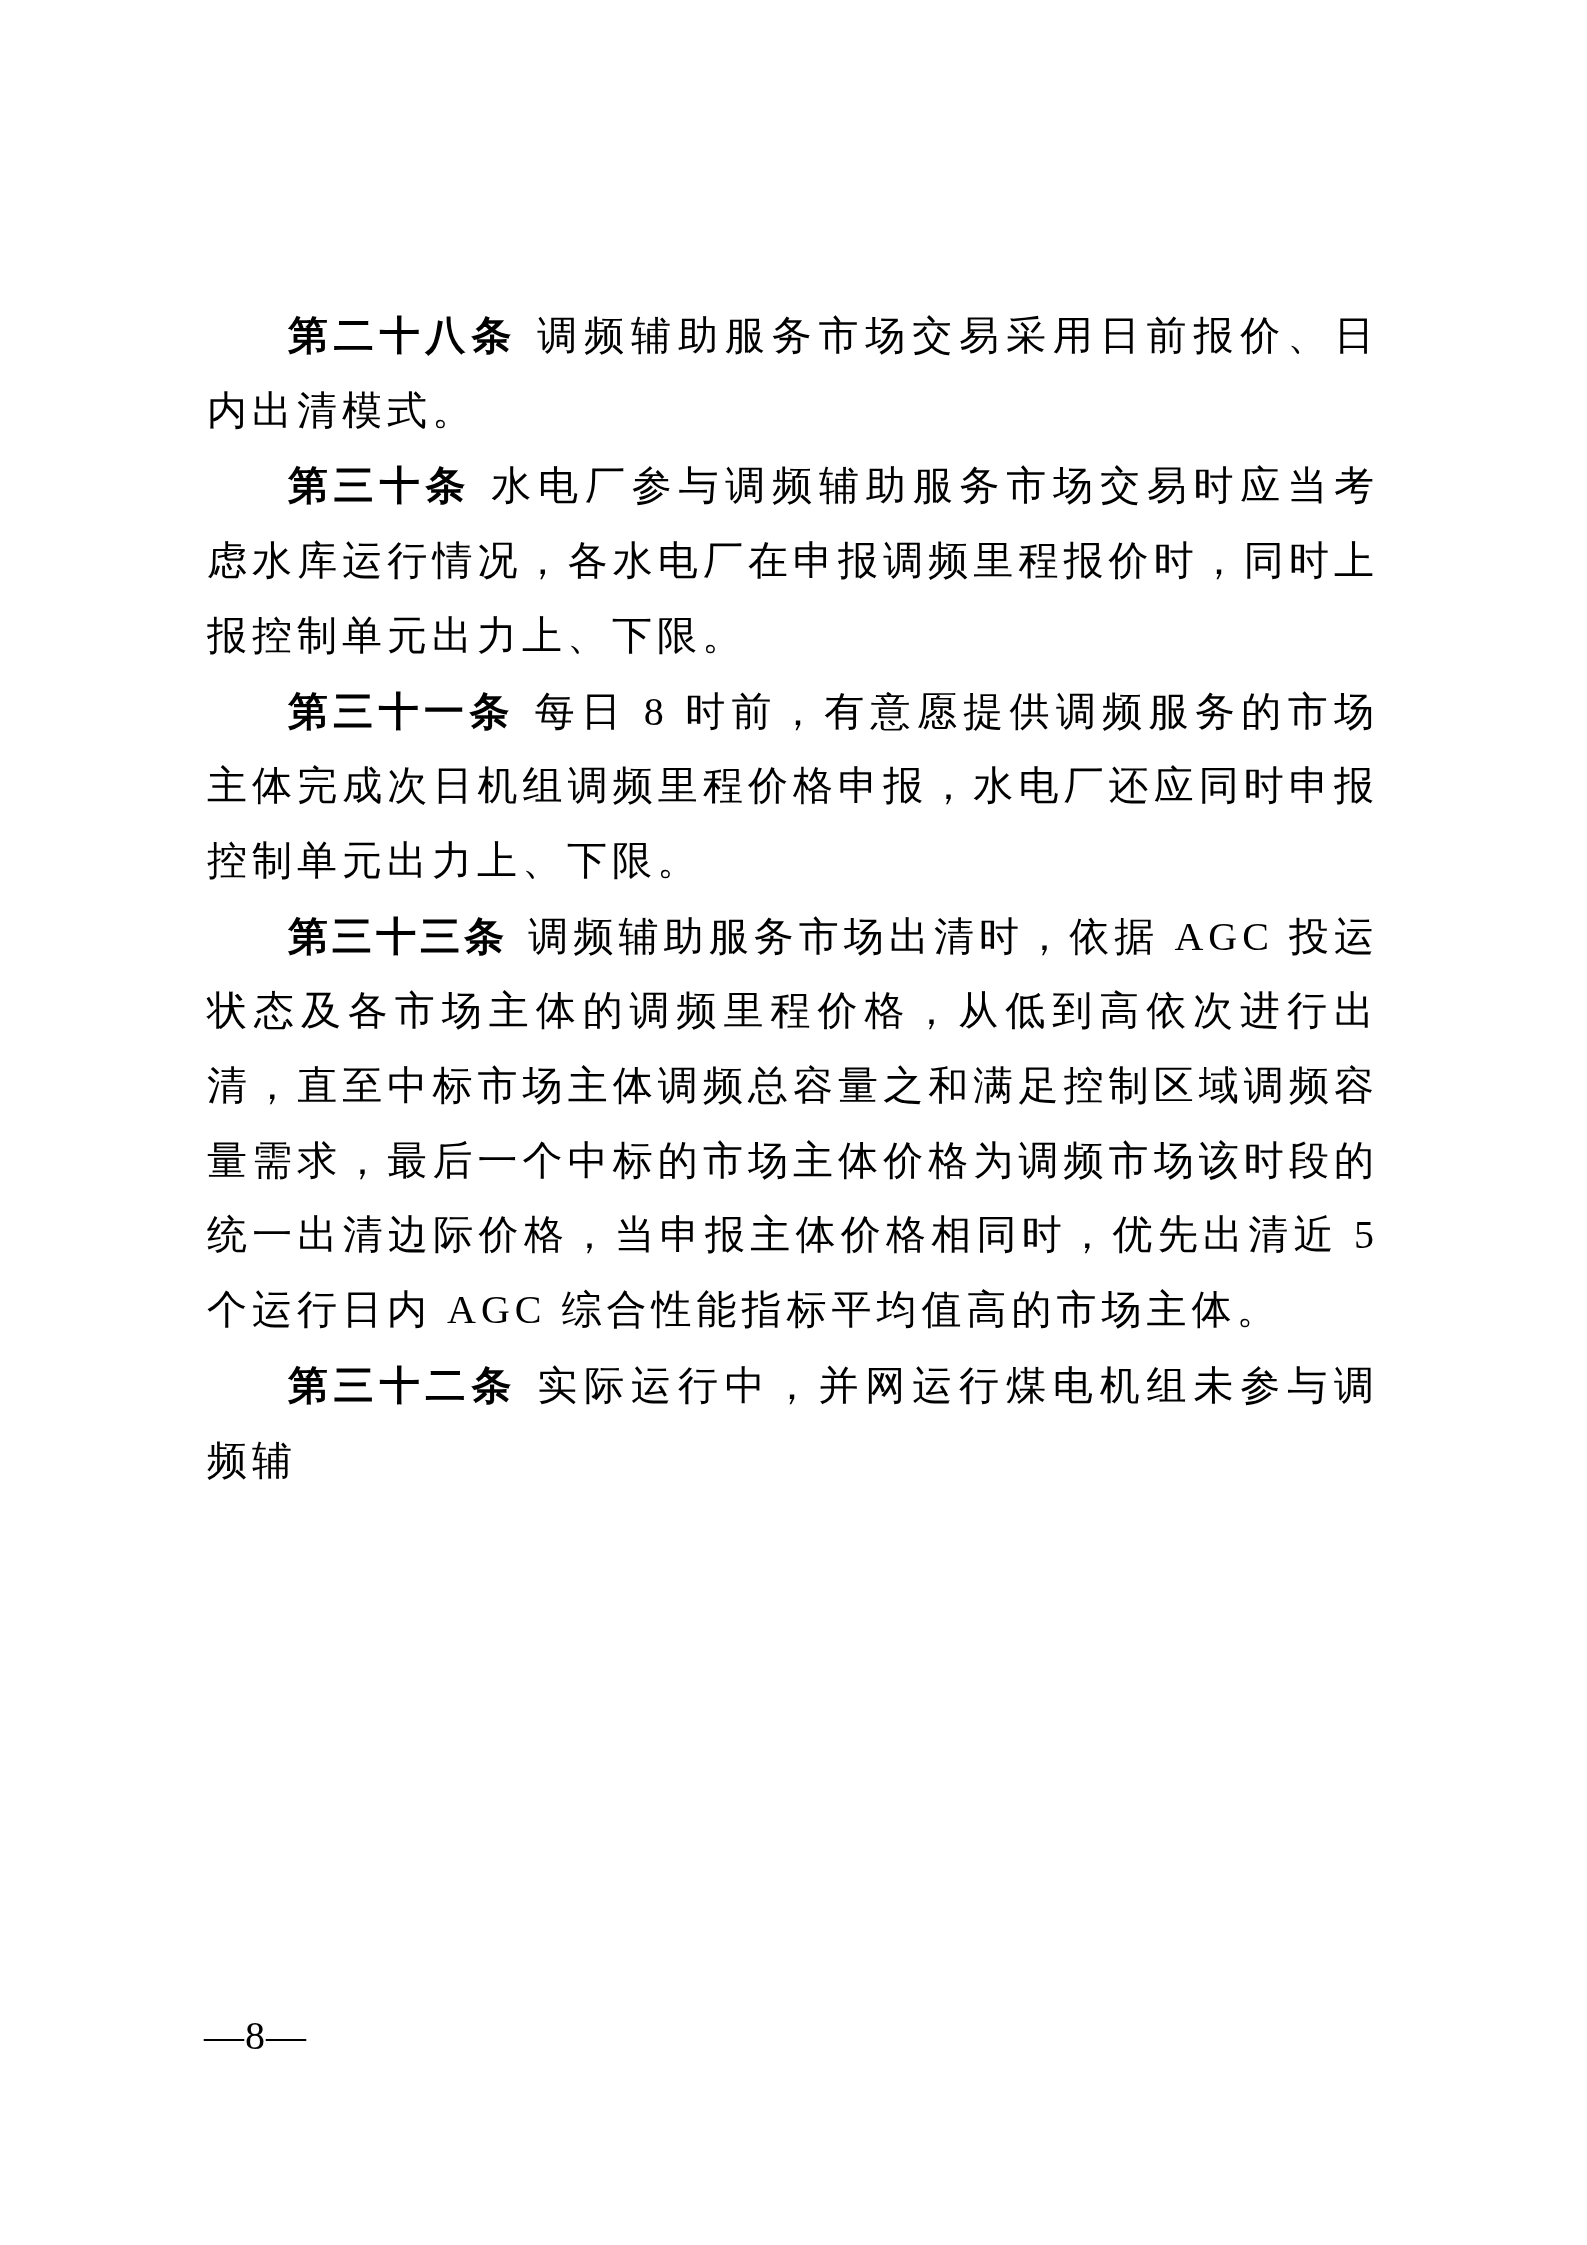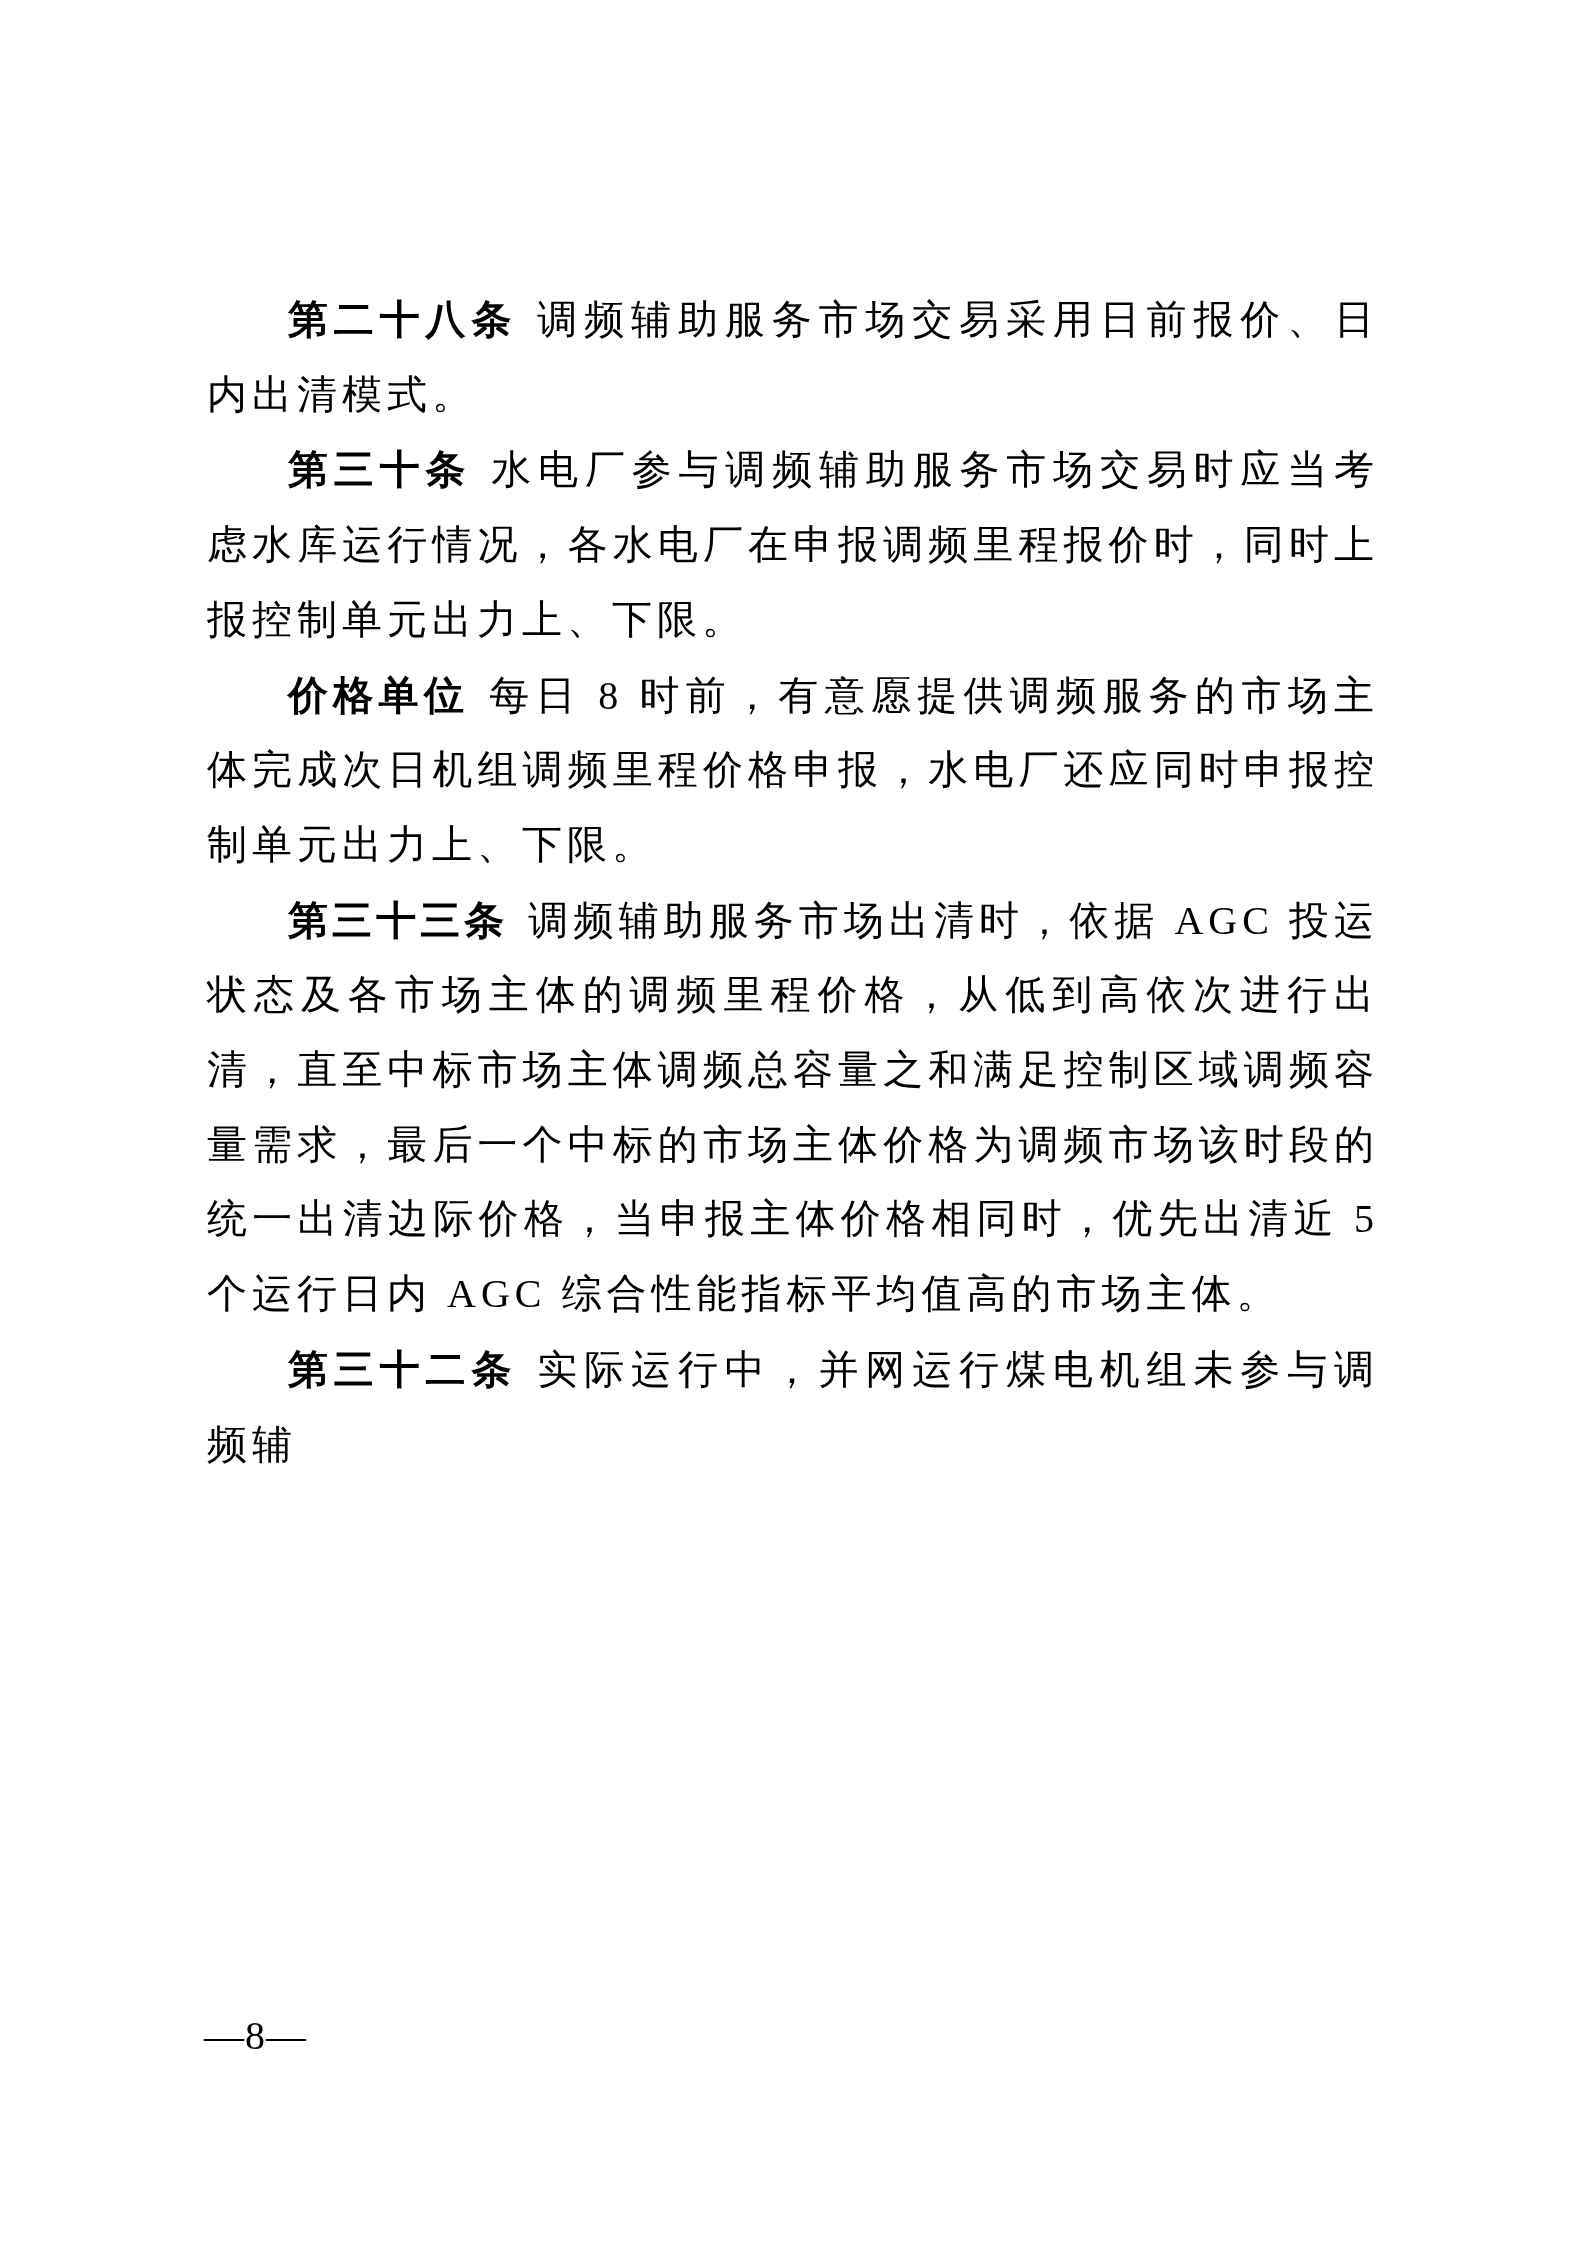--- a/index.html
+++ b/index.html
@@ -12,21 +12,21 @@
     width: 1587px;
     height: 2245px;
     background: #ffffff;
     color: #000000;
     font-family: "Liberation Serif", serif;
     overflow: hidden;
   }
   .content {
     position: absolute;
     left: 207px;
-    top: 0;
+    top: 16px;
     width: 1172px;
     padding-top: 282px;
   }
   .para {
     margin: 0;
     padding: 0;
     font-size: 40px;
     line-height: 74.7px;
     letter-spacing: 5px;
     text-align: justify;
@@ -54,21 +54,21 @@
 <body>
 
 <div class="page">
   <div class="content">
 
     <p class="para"><span class="article-label">第二十八条</span><span>调频辅助服务市场交易采用日前报价、日内出清模式。</span></p>
 
 
     <p class="para"><span class="article-label">第三十条</span><span>水电厂参与调频辅助服务市场交易时应当考虑水库运行情况，各水电厂在申报调频里程报价时，同时上报控制单元出力上、下限。</span></p>
 
-    <p class="para"><span class="article-label">价格单位</span><span>每日 8 时前，有意愿提供调频服务的市场主体完成次日机组调频里程价格申报，水电厂还应同时申报控制单元出力上、下限。</span></p>
+    <p class="para"><span class="article-label">第三十一条</span><span>每日 8 时前，有意愿提供调频服务的市场主体完成次日机组调频里程价格申报，水电厂还应同时申报控制单元出力上、下限。</span></p>
 
 
     <p class="para"><span class="article-label">第三十三条</span><span>调频辅助服务市场出清时，依据 AGC 投运状态及各市场主体的调频里程价格，从低到高依次进行出清，直至中标市场主体调频总容量之和满足控制区域调频容量需求，最后一个中标的市场主体价格为调频市场该时段的统一出清边际价格，当申报主体价格相同时，优先出清近 5 个运行日内 AGC 综合性能指标平均值高的市场主体。</span></p>
 
     <p class="para"><span class="article-label">第三十二条</span><span>实际运行中，并网运行煤电机组未参与调频辅</span></p>
 
   </div>
 
   <div class="page-number">—8—</div>
 </div>

